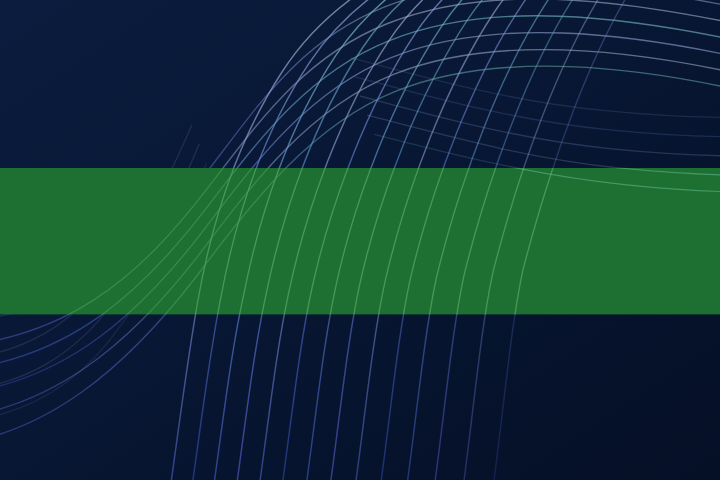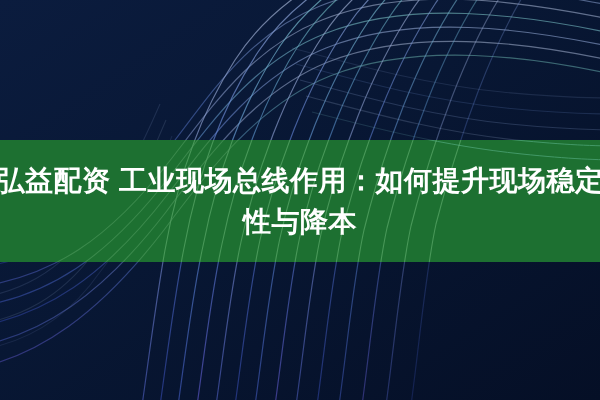--- a/index.html
+++ b/index.html
@@ -173,18 +173,14 @@
         <path d="M -60,372 C 38,370 110,300 164,230 C 210,168 260,104 330,76"></path>
       </g>
       <g fill="none" stroke="#6fc9a8" stroke-width="1" opacity="0.45">
         <path d="M 300,80 C 360,96 430,116 510,124 C 560,129 590,130 620,130"></path>
         <path d="M 306,96 C 368,112 438,132 516,140 C 566,145 594,146 622,146"></path>
         <path d="M 312,112 C 374,128 444,146 522,154 C 570,159 598,160 624,160"></path>
       </g>
     </svg>
   </div>
 
-  <div id="title-wrap">
-    <div class="title-line">弘益配资 工业现场总线作用：如何提升现场稳定</div>
-    <div class="title-line">性与降本</div>
-  </div>
 
 </div>
 
 </body></html>

